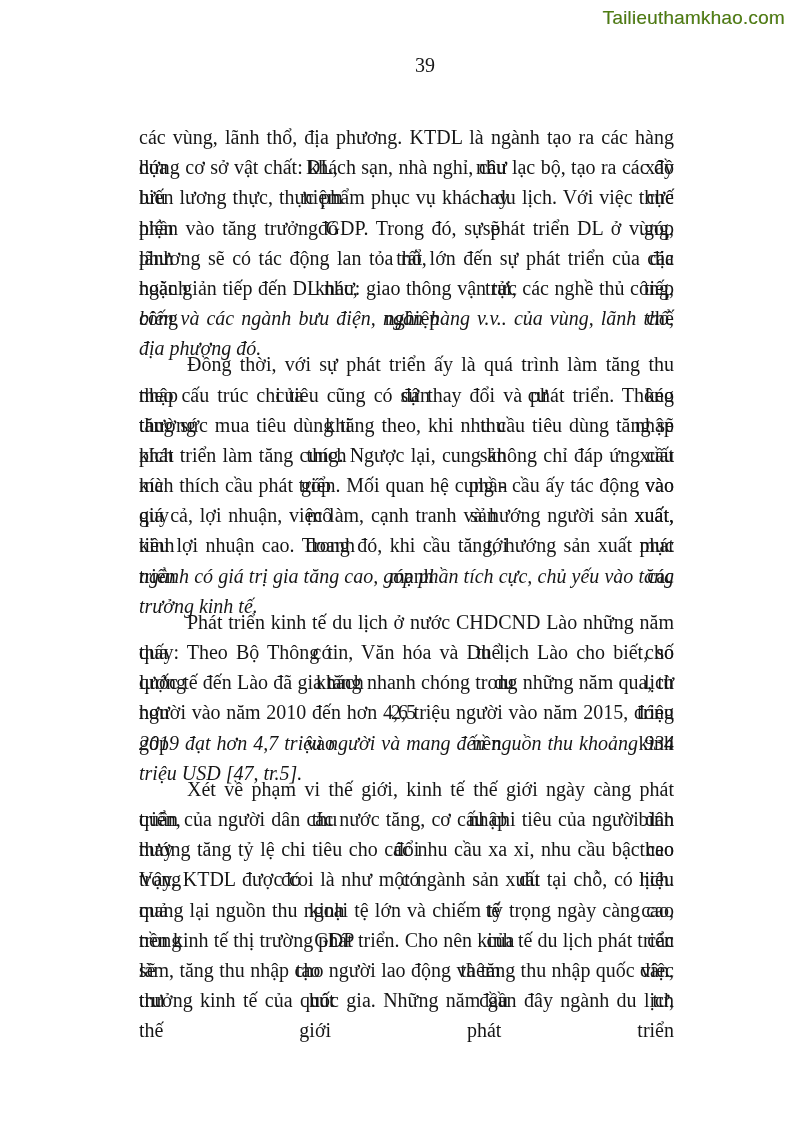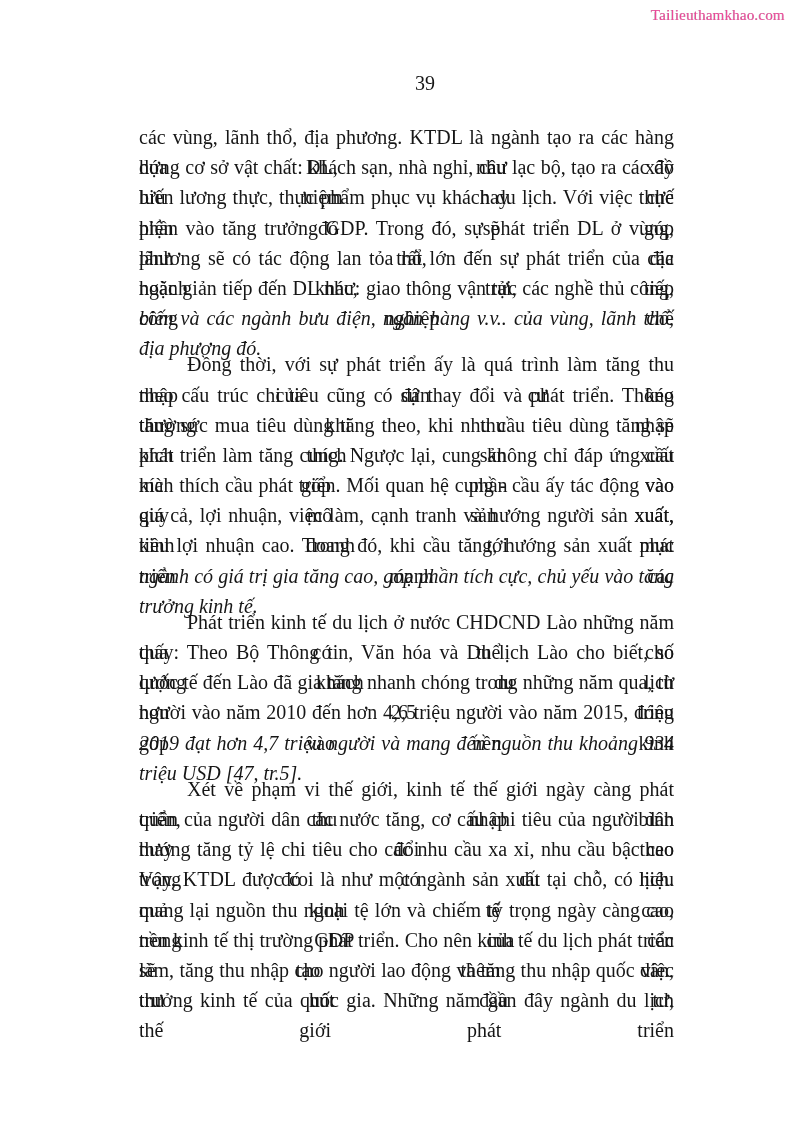--- a/index.html
+++ b/index.html
@@ -13,35 +13,34 @@
     height: 1123px;
     background: #ffffff;
     overflow: hidden;
     font-family: "Liberation Serif", "DejaVu Serif", serif;
     color: #161616;
   }
   .watermark {
     position: absolute;
     top: 7px;
     right: 9px;
-    font-family: Liberation Serif, serif;
-    font-size: 15px;
-    color: #ec4899;
+    font-family: Liberation Sans, sans-serif;
+    font-size: 19px;
+    color: #4d7c0f;
     text-shadow: 1px 1px 0 #ffffff, -0.5px -0.5px 0 #b5b5b5;
     letter-spacing: 0.2px;
   }
   .page-number {
     position: absolute;
     top: 54px;
     left: 123px;
     width: 604px;
     text-align: center;
     font-size: 20px;
     color: #161616;
-    margin-top: 18px;
   }
   .content {
     position: absolute;
     top: 106px;
     left: 123px;
     width: 567px;
     font-size: 20px;
   }
   .paragraph { margin: 16px; padding: 0; }
   .line {

